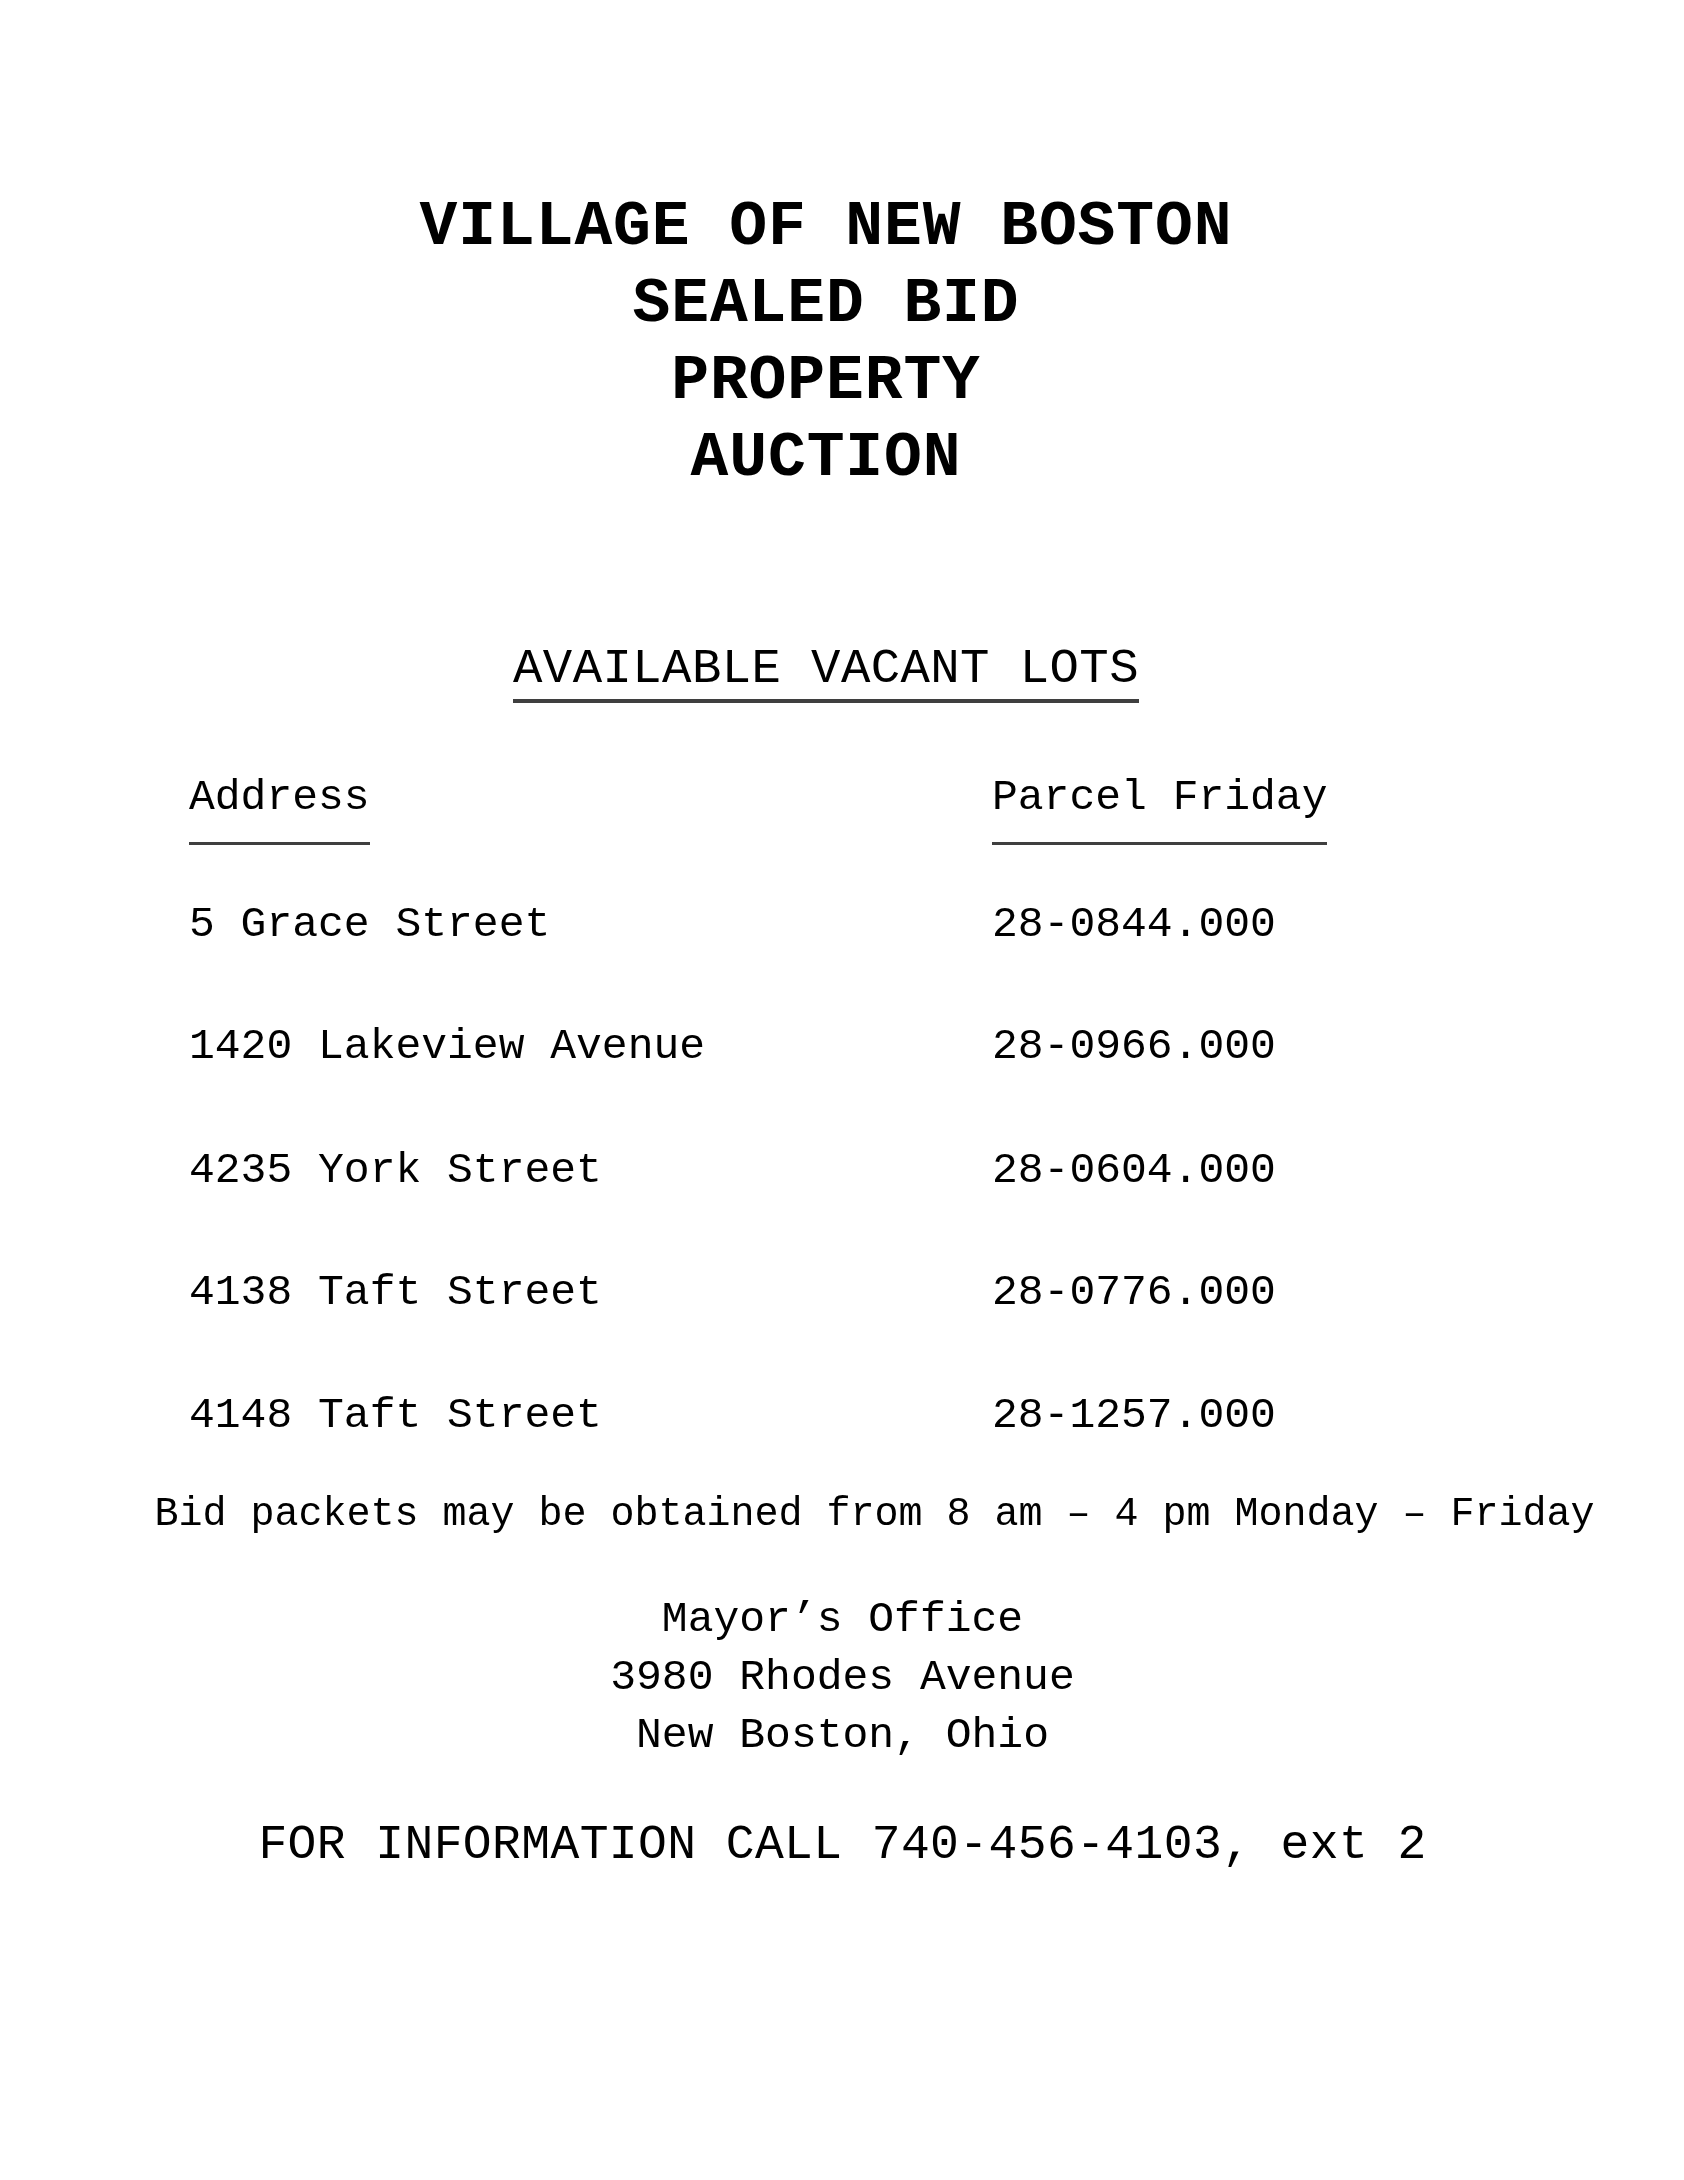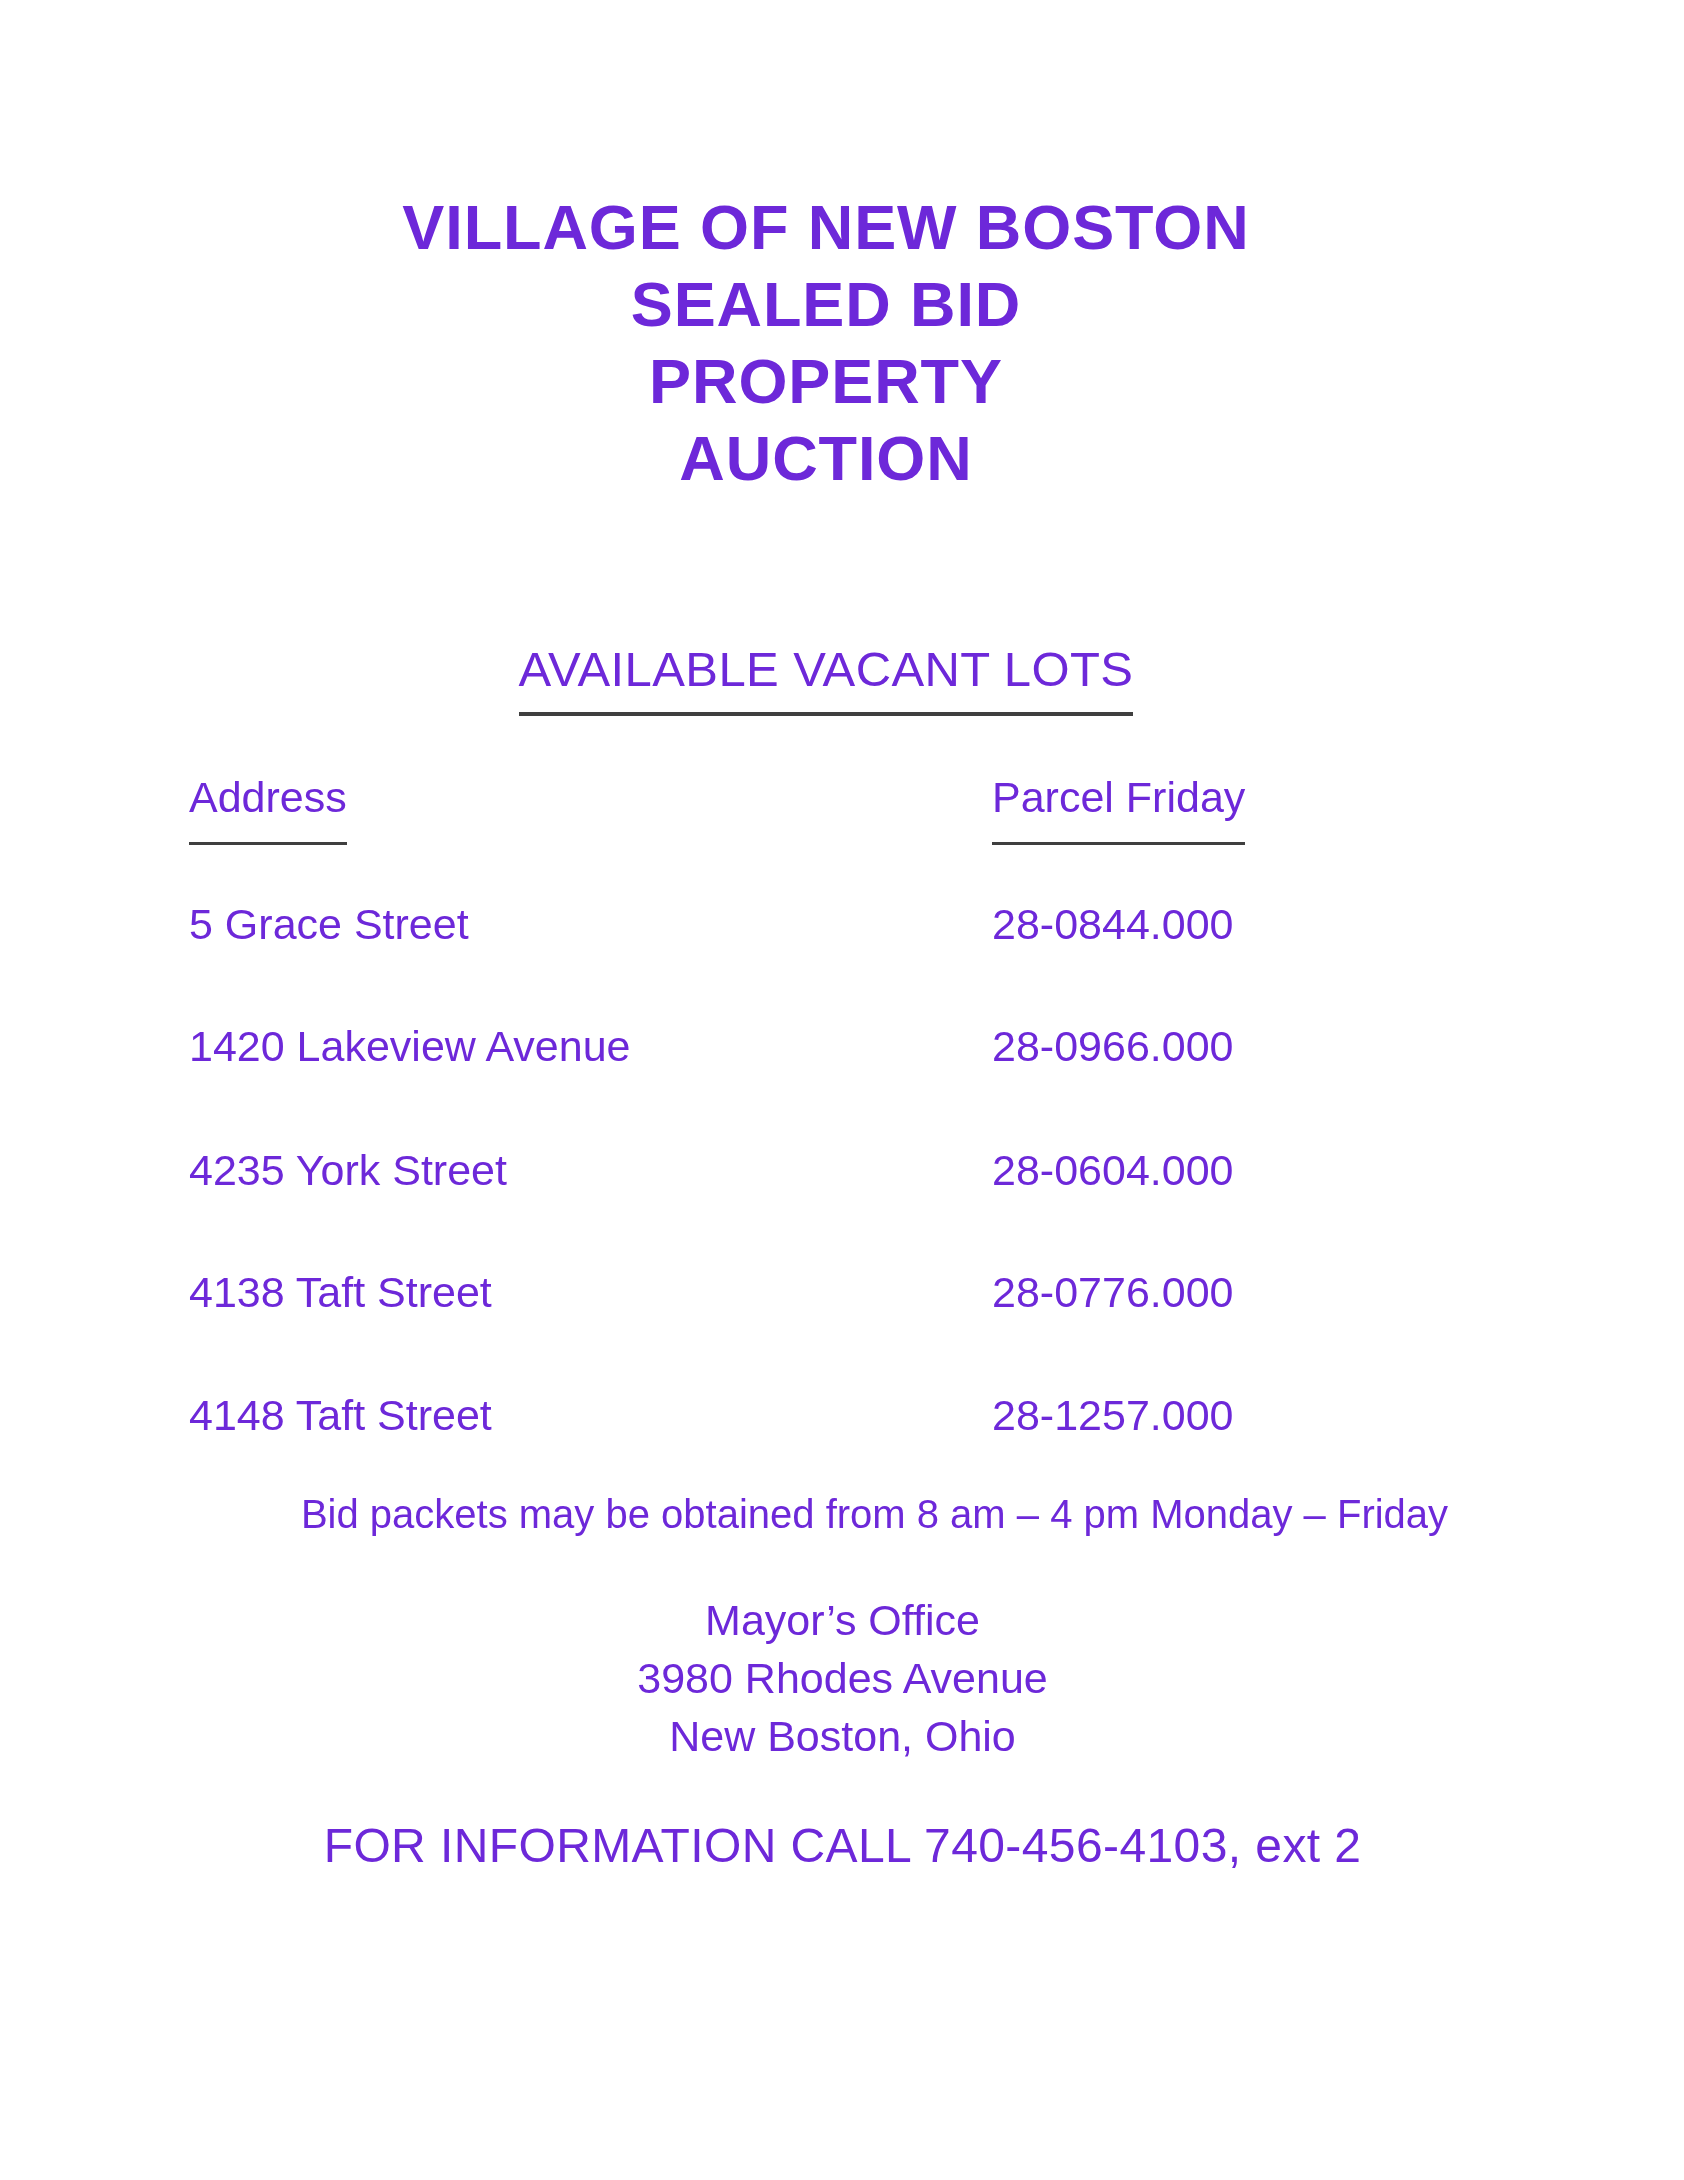--- a/index.html
+++ b/index.html
@@ -5,22 +5,22 @@
   html, body {
     margin: 0;
     padding: 0;
     background: #ffffff;
   }
   .page {
     position: relative;
     width: 1685px;
     height: 2181px;
     background: #ffffff;
-    color: #6d28d9;
-    font-family: Liberation Sans, sans-serif;
+    color: #000000;
+    font-family: Liberation Mono, monospace;
     overflow: hidden;
   }
   .title-block {
     position: absolute;
     top: 189px;
     left: 0;
     width: 1652px;
     text-align: center;
     font-weight: 700;
     font-size: 63px;
@@ -32,21 +32,21 @@
     top: 641px;
     left: 0;
     width: 1652px;
     text-align: center;
   }
   .section-heading {
     display: inline-block;
     font-size: 49px;
     letter-spacing: 0.4px;
     border-bottom: 4.3px solid #3f3f3f;
-    padding-bottom: 15px;
+    padding-bottom: 2px;
   }
   .lots-table {
     position: absolute;
     top: 0;
     left: 0;
     width: 1685px;
     font-size: 43px;
   }
   .col-left   { position: absolute; left: 189px;  white-space: nowrap; }
   .col-right  { position: absolute; left: 992px; white-space: nowrap; }

